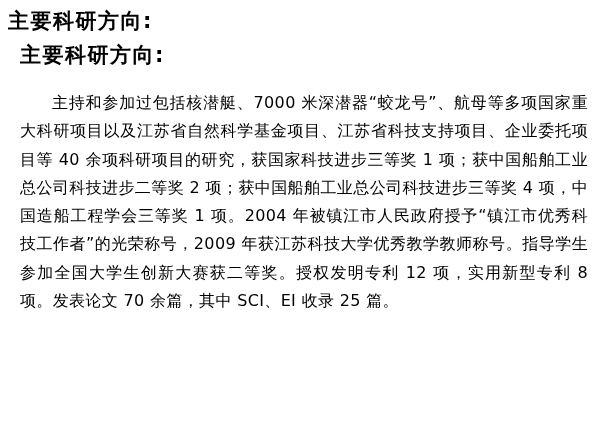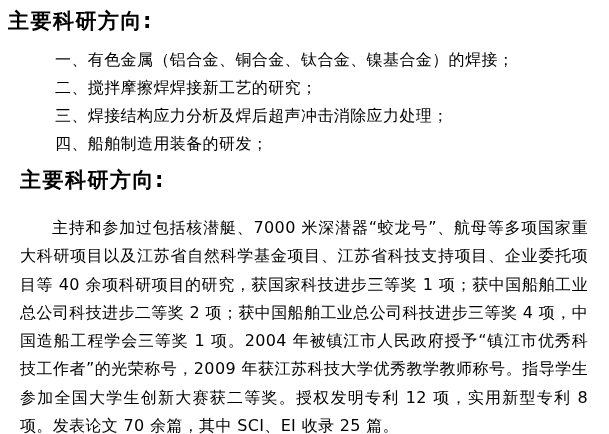--- a/index.html
+++ b/index.html
@@ -50,24 +50,18 @@
     text-indent: 2em;
   }
 </style>
 </head>
 <body>
 
 <div class="page">
 
   <h2 class="heading heading-directions">主要科研方向:</h2>
 
-  <div class="direction-list">
-    <p class="direction-item">一、有色金属（铝合金、铜合金、钛合金、镍基合金）的焊接；</p>
-    <p class="direction-item">二、搅拌摩擦焊焊接新工艺的研究；</p>
-    <p class="direction-item">三、焊接结构应力分析及焊后超声冲击消除应力处理；</p>
-    <p class="direction-item">四、船舶制造用装备的研发；</p>
-  </div>
 
   <h2 class="heading heading-achievements">主要科研方向:</h2>
 
   <p class="achievements-paragraph">主持和参加过包括核潜艇、7000 米深潜器“蛟龙号”、航母等多项国家重大科研项目以及江苏省自然科学基金项目、江苏省科技支持项目、企业委托项目等 40 余项科研项目的研究，获国家科技进步三等奖 1 项；获中国船舶工业总公司科技进步二等奖 2 项；获中国船舶工业总公司科技进步三等奖 4 项，中国造船工程学会三等奖 1 项。2004 年被镇江市人民政府授予“镇江市优秀科技工作者”的光荣称号，2009 年获江苏科技大学优秀教学教师称号。指导学生参加全国大学生创新大赛获二等奖。授权发明专利 12 项，实用新型专利 8 项。发表论文 70 余篇，其中 SCI、EI 收录 25 篇。</p>
 
 </div>
 
 </body></html>

